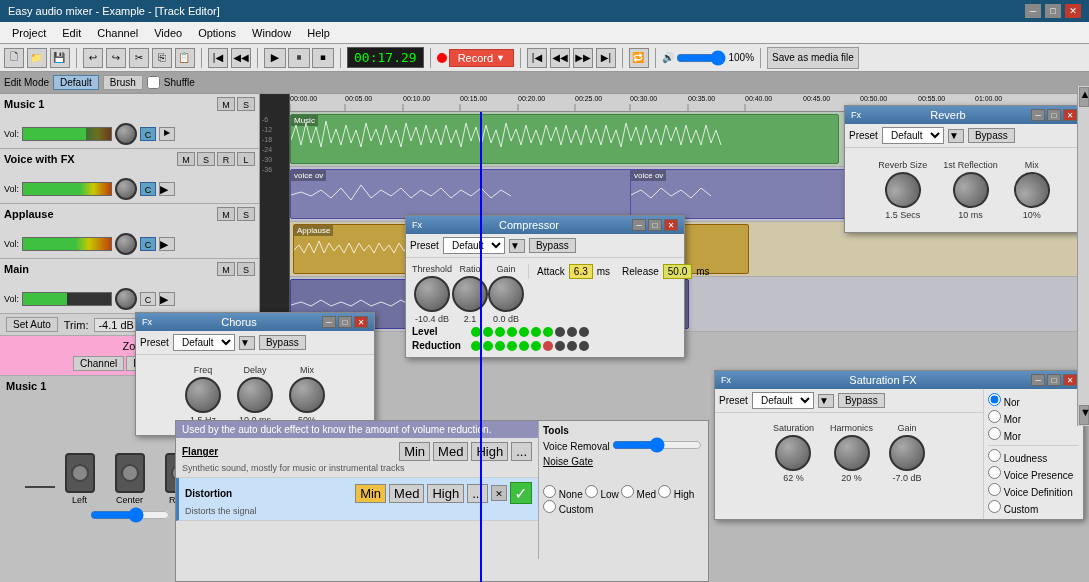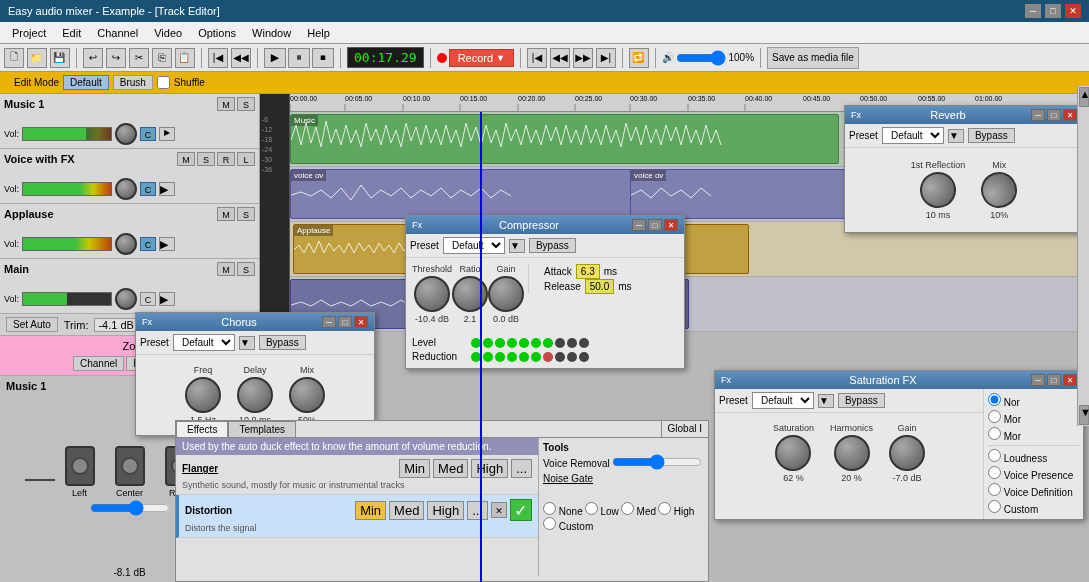--- a/index.html
+++ b/index.html
@@ -19,21 +19,21 @@
     
     #toolbar { background: #e8e8e8; height: 28px; display: flex; align-items: center; padding: 0 4px; border-bottom: 1px solid #999; gap: 3px; }
     .tb-btn { background: #d4d4d4; border: 1px solid #999; height: 22px; padding: 0 4px; cursor: pointer; font-size: 10px; display: flex; align-items: center; }
     .tb-sep { width: 1px; height: 20px; background: #999; margin: 0 3px; }
     .tb-icon { width: 20px; height: 20px; background: #d4d4d4; border: 1px solid #888; cursor: pointer; display: flex; align-items: center; justify-content: center; font-size: 10px; }
     .record-btn { background: #e74c3c; color: white; border: 1px solid #c0392b; padding: 2px 8px; cursor: pointer; font-size: 11px; display: flex; align-items: center; gap: 3px; }
     .time-display { background: #1a1a1a; color: #00ff00; font-family: monospace; font-size: 13px; padding: 2px 6px; border: 1px solid #555; }
     .volume-ctrl { display: flex; align-items: center; gap: 2px; font-size: 10px; }
 
     
-    #editbar { background: #eab308; height: 22px; display: flex; align-items: center; padding: 0 14px; border-bottom: 1px solid #999; gap: 4px; font-size: 10px; }
+    #editbar { background: #a3a3a3; height: 22px; display: flex; align-items: center; padding: 0 4px; border-bottom: 1px solid #999; gap: 4px; font-size: 10px; }
     .mode-btn { background: #d0d0d0; border: 1px solid #999; padding: 1px 6px; cursor: pointer; font-size: 10px; }
     .mode-btn.active { background: #a0c0e0; border: 1px solid #5080a0; }
 
     
     #main { display: flex; height: calc(582px - 22px - 22px - 28px - 22px); }
 
     
     #left-panel { width: 260px; background: #d8d8d8; border-right: 1px solid #999; flex-shrink: 0; }
     
     
@@ -297,21 +297,20 @@
           </div>
           <input type="range" min="-20" max="0" value="-8" style="width: 80px;">
         </div>
 
         <div style="display:flex; flex-direction:column; align-items:center; gap:2px;">
           <div style="width:30px; flex:1; max-height:80px; background: repeating-linear-gradient(to top, #00cc00 0%, #00cc00 8%, #006600 9%, #006600 10%); border:1px solid #444; position:relative;">
             <div style="position:absolute; bottom:0; left:0; right:0; height:30%; background:#333; opacity:0.5;"></div>
           </div>
         </div>
       </div>
-      <div style="text-align:center; font-size:10px; margin-top:3px;">-8.1 dB</div>
     </div>
   </div>
 
   <div style="display:flex; flex:1; flex-direction:column; overflow:hidden; position:relative;">
 
     <div style="display:flex; flex-direction:row; flex:1; overflow:hidden;">
 
       <div style="width:30px; background:#282828; border-right:1px solid #555; display:flex; flex-direction:column; padding:2px;">
         <div style="height:18px;"></div>
 
@@ -426,20 +425,25 @@
     <span>Preset</span>
     <select class="preset-select">
       <option>Default</option>
     </select>
     <div style="width:16px;height:14px;background:#d0d0d0;border:1px solid #888;cursor:pointer;">▼</div>
     <div class="bypass-btn">Bypass</div>
   </div>
   <div class="float-content">
     <div style="display:flex; gap:16px; justify-content:center; padding:6px;">
       <div class="knob-group">
+        <span class="knob-label">Reverb Size</span>
+        <div class="knob" style="transform:rotate(-60deg);"></div>
+        <span class="knob-val">1.5 Secs</span>
+      </div>
+      <div class="knob-group">
         <span class="knob-label">1st Reflection</span>
         <div class="knob" style="transform:rotate(-30deg);"></div>
         <span class="knob-val">10 ms</span>
       </div>
       <div class="knob-group">
         <span class="knob-label">Mix</span>
         <div class="knob" style="transform:rotate(-80deg);"></div>
         <span class="knob-val">10%</span>
       </div>
     </div>
@@ -478,35 +482,35 @@
             <div class="knob"></div>
             <span class="knob-val">2.1</span>
           </div>
           <div class="knob-group">
             <span class="knob-label">Gain</span>
             <div class="knob"></div>
             <span class="knob-val">0.0 dB</span>
           </div>
         </div>
       </div>
-      <div style="display:flex; flex-direction:column; gap:0; padding-left:15px; border-left:1px solid #ccc; font-size:10px;">
+      <div style="display:flex; flex-direction:row; gap:12px; padding-left:8px; border-left:1px solid #ccc; font-size:10px;">
         <div style="display:flex; align-items:center; gap:4px;">
           <span>Attack</span>
           <div style="background:#f0e060; border:1px solid #a0a000; padding:1px 4px; font-size:10px;">6.3</div>
           <span>ms</span>
         </div>
         <div style="display:flex; align-items:center; gap:4px;">
           <span>Release</span>
           <div style="background:#e0e060; border:1px solid #a0a000; padding:1px 4px; font-size:10px;">50.0</div>
           <span>ms</span>
         </div>
       </div>
     </div>
 
-    <div style="margin-top:13px;">
+    <div style="margin-top:2px;font-weight:bold;">
       <div style="display:flex; align-items:center; gap:4px; margin-bottom:3px;">
         <span style="font-size:10px; width:55px;">Level</span>
         <div style="display:flex; gap:2px;">
           <div style="width:10px;height:10px;border-radius:50%;background:#00cc00;"></div>
           <div style="width:10px;height:10px;border-radius:50%;background:#00cc00;"></div>
           <div style="width:10px;height:10px;border-radius:50%;background:#00cc00;"></div>
           <div style="width:10px;height:10px;border-radius:50%;background:#00cc00;"></div>
           <div style="width:10px;height:10px;border-radius:50%;background:#00cc00;"></div>
           <div style="width:10px;height:10px;border-radius:50%;background:#00cc00;"></div>
           <div style="width:10px;height:10px;border-radius:50%;background:#00cc00;"></div>
@@ -642,26 +646,20 @@
       </div>
       <div>
         <input type="radio" name="sat-mode" style=""> 
         <span>Custom</span>
       </div>
     </div>
   </div>
 </div>
 
 <div id="effects-panel" style="position:absolute; bottom:0; left:175px; right:380px; top:420px; background:#e0e0e0; border:1px solid #888; z-index:5;">
-  <div style="display:flex; border-bottom:1px solid #888;">
-    <div class="tab active">Effects</div>
-    <div class="tab">Templates</div>
-    <div style="flex:1;"></div>
-    <div style="padding:2px 6px; font-size:10px; border-left:1px solid #888;">Global I</div>
-  </div>
   <div style="display:flex; height:calc(100% - 22px);">
     <div style="flex:1; overflow-y:auto;">
 
       <div style="background:#9090b8; color:white; padding:3px 6px; font-size:10px;">
         <span>Used by the auto duck effect to know the amount of volume reduction.</span>
       </div>
 
       <div class="effect-item">
         <div style="display:flex; justify-content:space-between; align-items:center;">
           <span style="font-weight:bold;text-decoration:underline;">Flanger</span>

